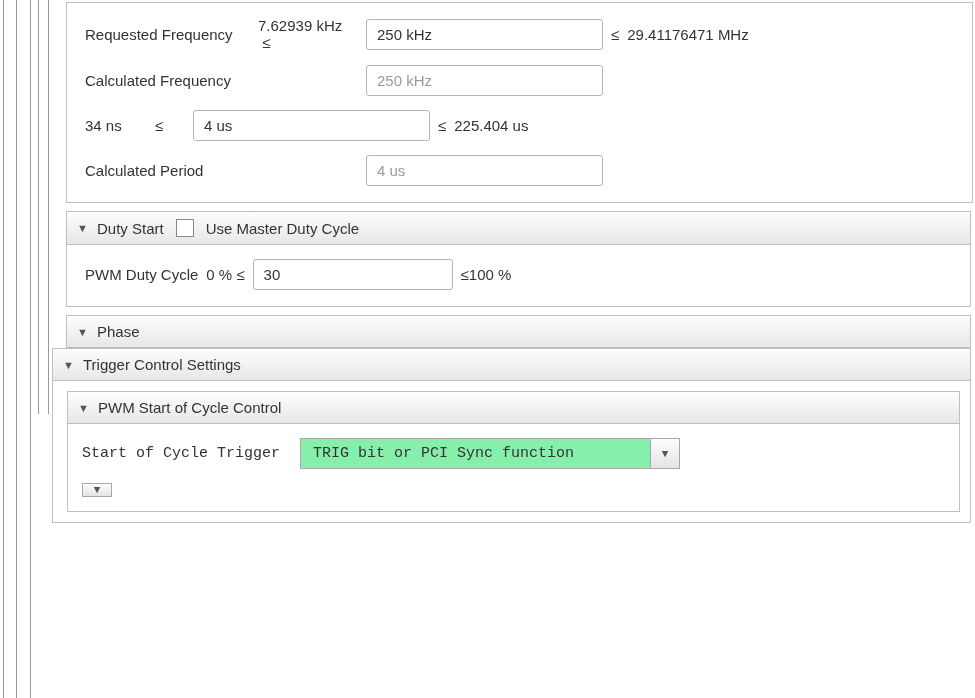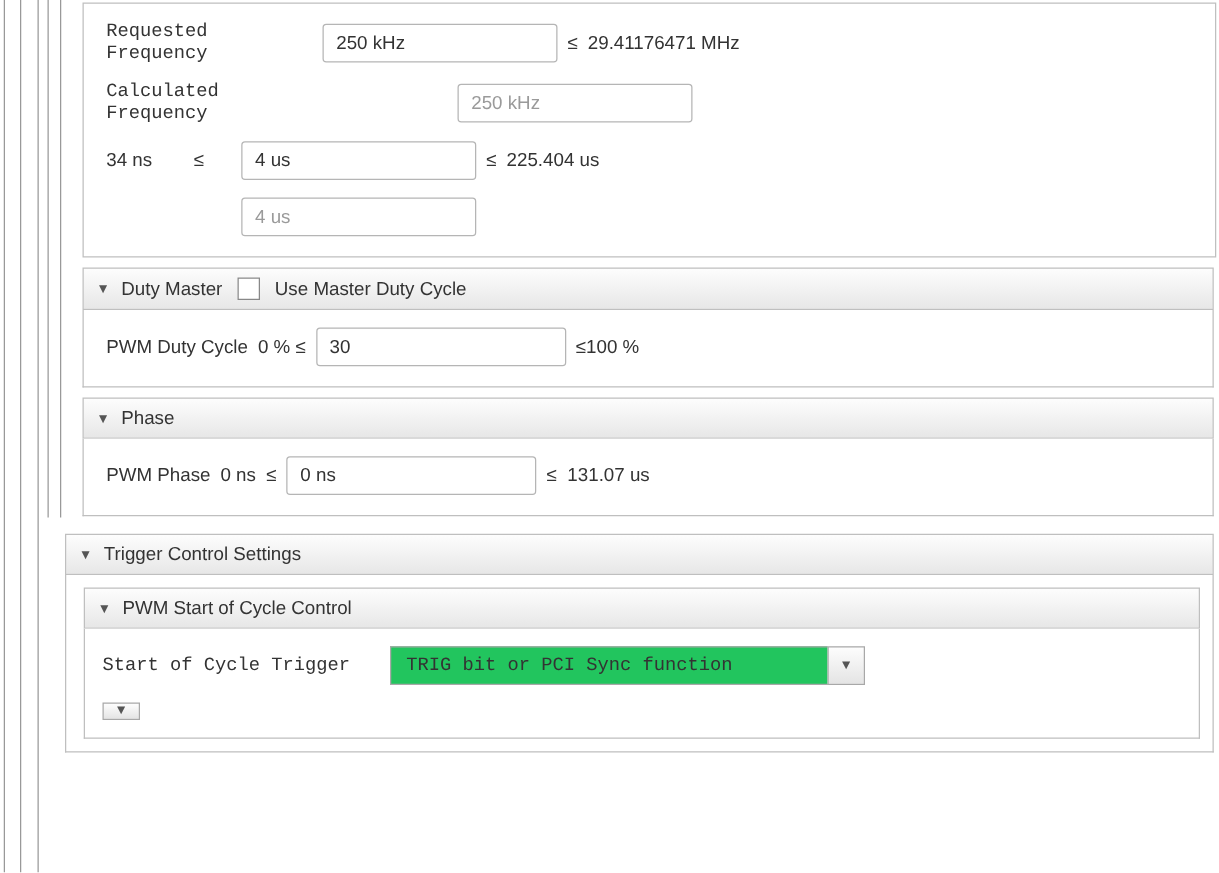--- a/index.html
+++ b/index.html
@@ -76,53 +76,52 @@
   .row {
     display: flex;
     align-items: center;
     gap: 8px;
     margin-bottom: 14px;
   }
   .row:last-child { margin-bottom: 0; }
   .lbl {
     display: inline-block;
   }
-  .w-reqlabel { width: 165px; font-family: Liberation Mono, monospace; }
+  .w-reqlabel { width: 165px; }
   .w-minval   { width: 100px; text-align: left; }
   .le { color:#333; }
   .txt {
     border: 1px solid #b5b5b5;
     border-radius: 3px;
     padding: 6px 10px;
     font-size: 15px;
     font-family: inherit;
     color: #333;
     background: #fff;
     outline: none;
   }
   .txt.ro {
     color: #9a9a9a;
     background: #fff;
   }
-  .w220 { width: 188px; }
+  .w220 { width: 237px; }
   .w200 { width: 200px; }
   .sel-wrap {
     display: inline-flex;
     align-items: stretch;
   }
   .sel-text {
     border: 1px solid #a8a8a8;
     border-right: none;
     padding: 6px 12px;
     min-width: 0;
-    background: #22c55e;
-    font-size: 15px;
-    display: flex;
-    align-items: center;
-    margin-left: 12px;
+    background: #86efac;
+    font-size: 15px;
+    display: flex;
+    align-items: center;
   }
   .sel-btn {
     border: 1px solid #a8a8a8;
     width: 30px;
     background: linear-gradient(#fdfdfd,#e4e4e4);
     display: flex;
     align-items: center;
     justify-content: center;
     cursor: pointer;
   }
@@ -153,75 +152,67 @@
   <div class="vline vl3"></div>
   <div class="vline vl4"></div>
   <div class="vline vl5"></div>
 
   <div class="content">
 
     <div class="panel" style="margin-left:14px;">
       <div class="panel-body">
         <div class="row">
           <span class="lbl w-reqlabel">Requested Frequency</span>
+          <span class="lbl w-minval"><span>7.62939 kHz</span> &nbsp;<span class="le">≤</span></span>
           <input class="txt w220" value="250 kHz" style="">
           <span class="le">≤</span>
           <span class="lbl">29.41176471 MHz</span>
         </div>
         <div class="row">
           <span class="lbl w-reqlabel">Calculated Frequency</span>
           <span class="lbl w-minval"></span>
           <input class="txt w220 ro" readonly="" value="250 kHz" style="">
         </div>
         <div class="row">
           <span class="lbl w-minval"><span>34 ns</span> &nbsp;&nbsp;&nbsp;&nbsp;&nbsp;&nbsp;&nbsp;<span class="le">≤</span></span>
           <input class="txt w220" value="4 us" style="">
           <span class="le">≤</span>
           <span class="lbl">225.404 us</span>
         </div>
         <div class="row" style="margin-bottom:0;">
+          <span class="lbl w-reqlabel">Calculated Period</span>
           <span class="lbl w-minval"></span>
           <input class="txt w220 ro" readonly="" value="4 us" style="">
         </div>
       </div>
     </div>
 
     <div class="sec-wrap" style="margin-left:14px;">
       <div class="section-header">
         <span class="disclose">▼</span>
-        <span>Duty Master</span>
+        <span>Duty Start</span>
         <input type="checkbox" class="chk" style="">
         <span>Use Master Duty Cycle</span>
       </div>
       <div class="panel" style="border-top:none; margin-bottom:8px;">
         <div class="panel-body">
           <div class="row" style="margin-bottom:0;">
             <span class="lbl">PWM Duty Cycle</span>
             <span><span>0 %</span> <span class="le">≤</span></span>
             <input class="txt w200" value="30" style="">
             <span><span class="le">≤</span><span>100 %</span></span>
           </div>
         </div>
       </div>
     </div>
 
     <div class="sec-wrap" style="margin-left:14px;">
       <div class="section-header">
         <span class="disclose">▼</span>
         <span>Phase</span>
-      </div>
-      <div class="panel" style="border-top:none; margin-bottom:14px;">
-        <div class="panel-body">
-          <div class="row" style="margin-bottom:0;">
-            <span class="lbl">PWM Phase</span>
-            <span><span>0 ns</span> &nbsp;<span class="le">≤</span></span>
-            <input class="txt w200" value="0 ns" style="">
-            <span><span class="le">≤</span>&nbsp; <span>131.07 us</span></span>
-          </div>
-        </div>
       </div>
     </div>
 
     <div class="sec-wrap" style="margin-left:0;">
       <div class="section-header">
         <span class="disclose">▼</span>
         <span>Trigger Control Settings</span>
       </div>
       <div class="nested">
         <div class="section-header" style="margin-right:0;">

